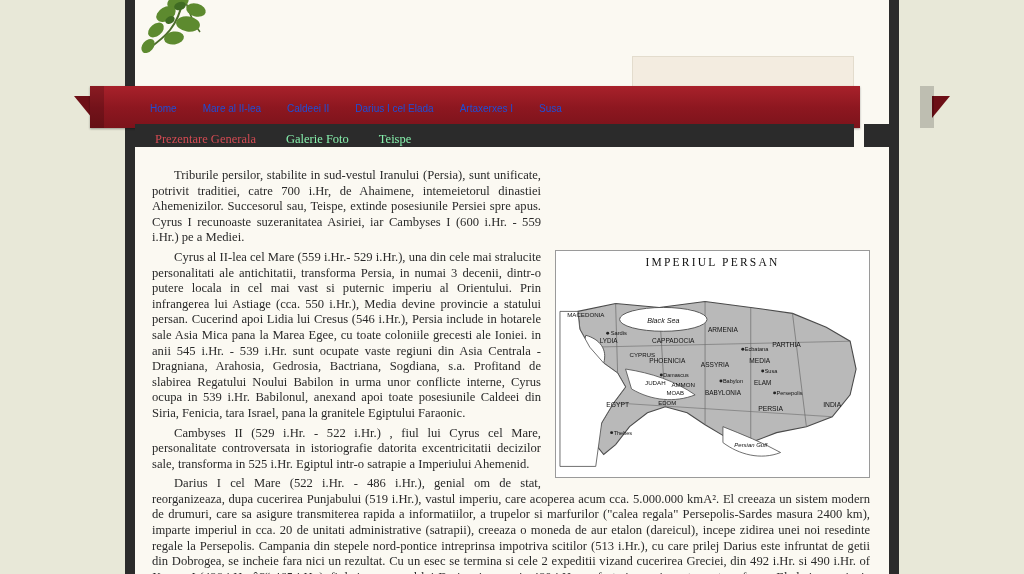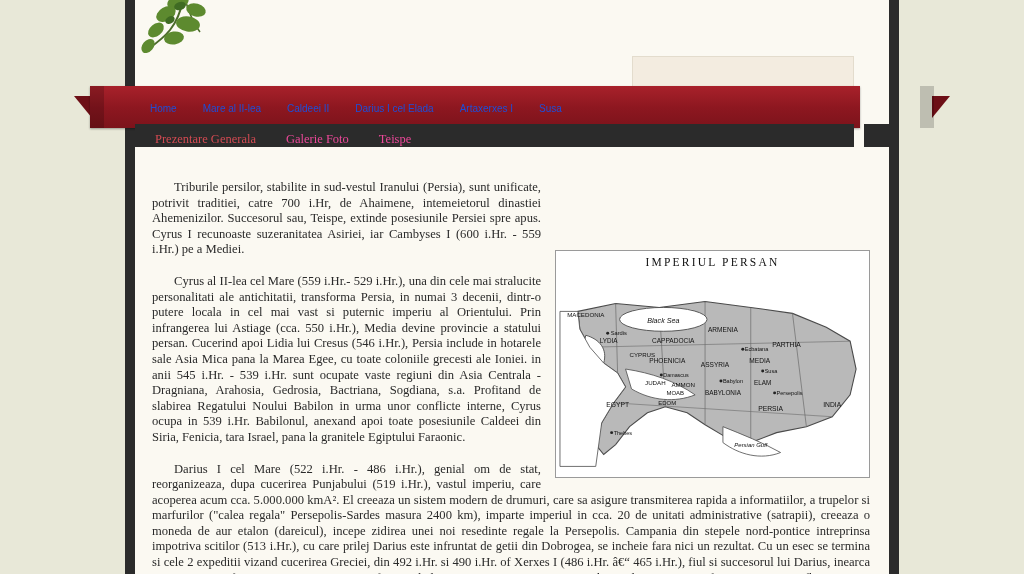--- a/index.html
+++ b/index.html
@@ -133,21 +133,21 @@
     width: 719px;
     height: 23px;
     background: #2b2b2b;
     display: flex;
     align-items: flex-end;
     padding-left: 20px;
     gap: 30px;
   }
   .subnav .sub-item {
     font-size: 12.5px;
-    color: #ec4899;
+    color: #86efac;
     font-family: "Liberation Serif", serif;
     white-space: nowrap;
     cursor: pointer;
   }
   .subnav .sub-item.active { color: #d34a52; }
 
   
   .top-dark-right {
     position: absolute;
     right: 125px;
@@ -163,21 +163,21 @@
     left: 152px;
     top: 164px;
     width: 718px;
     font-size: 12.6px;
     line-height: 15.6px;
     color: #2a2a2a;
     text-align: justify;
     font-family: "Liberation Serif", serif;
   }
   .article p {
-    margin: 16px 0 0 0;
+    margin: 4px 0 0 0;
     text-indent: 22px;
   }
 
   
   .map-figure {
     float: right;
     width: 315px;
     margin: 86px 0 6px 14px;
     background: #ffffff;
     border: 1px solid #9a9a9a;
@@ -308,17 +308,18 @@
             <text x="62" y="130" font-size="6.8" text-anchor="middle">EGYPT</text>
             <text x="278" y="130" font-size="6.8" text-anchor="middle">INDIA</text>
             <text x="58" y="158" font-size="5.6" text-anchor="start">Thebes</text>
             <text x="196" y="170" font-size="6" text-anchor="middle" font-style="italic">Persian Gulf</text>
           </g>
       </svg>
     </figure>
 
     <p>Triburile persilor, stabilite in sud-vestul Iranului (Persia), sunt unificate, potrivit traditiei, catre 700 i.Hr, de Ahaimene, intemeietorul dinastiei Ahemenizilor. Succesorul sau, Teispe, extinde posesiunile Persiei spre apus. Cyrus I recunoaste suzeranitatea Asiriei, iar Cambyses I (600 i.Hr. - 559 i.Hr.) pe a Mediei.</p>
     <p>Cyrus al II-lea cel Mare (559 i.Hr.- 529 i.Hr.), una din cele mai stralucite personalitati ale antichitatii, transforma Persia, in numai 3 decenii, dintr-o putere locala in cel mai vast si puternic imperiu al Orientului. Prin infrangerea lui Astiage (cca. 550 i.Hr.), Media devine provincie a statului persan. Cucerind apoi Lidia lui Cresus (546 i.Hr.), Persia include in hotarele sale Asia Mica pana la Marea Egee, cu toate coloniile grecesti ale Ioniei. in anii 545 i.Hr. - 539 i.Hr. sunt ocupate vaste regiuni din Asia Centrala - Dragniana, Arahosia, Gedrosia, Bactriana, Sogdiana, s.a. Profitand de slabirea Regatului Noului Babilon in urma unor conflicte interne, Cyrus ocupa in 539 i.Hr. Babilonul, anexand apoi toate posesiunile Caldeei din Siria, Fenicia, tara Israel, pana la granitele Egiptului Faraonic.</p>
+    <p>Cambyses II (529 i.Hr. - 522 i.Hr.) , fiul lui Cyrus cel Mare, personalitate controversata in istoriografie datorita excentricitatii decizilor sale, transforma in 525 i.Hr. Egiptul intr-o satrapie a Imperiului Ahemenid.</p>
     <p>Darius I cel Mare (522 i.Hr. - 486 i.Hr.), genial om de stat, reorganizeaza, dupa cucerirea Punjabului (519 i.Hr.), vastul imperiu, care acoperea acum cca. 5.000.000 kmA². El creeaza un sistem modern de drumuri, care sa asigure transmiterea rapida a informatiilor, a trupelor si marfurilor ("calea regala" Persepolis-Sardes masura 2400 km), imparte imperiul in cca. 20 de unitati administrative (satrapii), creeaza o moneda de aur etalon (dareicul), incepe zidirea unei noi resedinte regale la Persepolis. Campania din stepele nord-pontice intreprinsa impotriva scitilor (513 i.Hr.), cu care prilej Darius este infruntat de getii din Dobrogea, se incheie fara nici un rezultat. Cu un esec se termina si cele 2 expeditii vizand cucerirea Greciei, din 492 i.Hr. si 490 i.Hr. of Xerxes I (486 i.Hr. â€“ 465 i.Hr.), fiul si succesorul lui Darius, inearca in 480 i.Hr, cu forte impresionante, sa transforme Elada in provincie persana. Eroismul cetatilor grecesti, in fruntea carora se aflau Atena si Sparta, face ca lumea elena sa respinga cu succes aceasta ofensiva.</p>
 
   </div>
 
 </div>
 
 </body></html>

